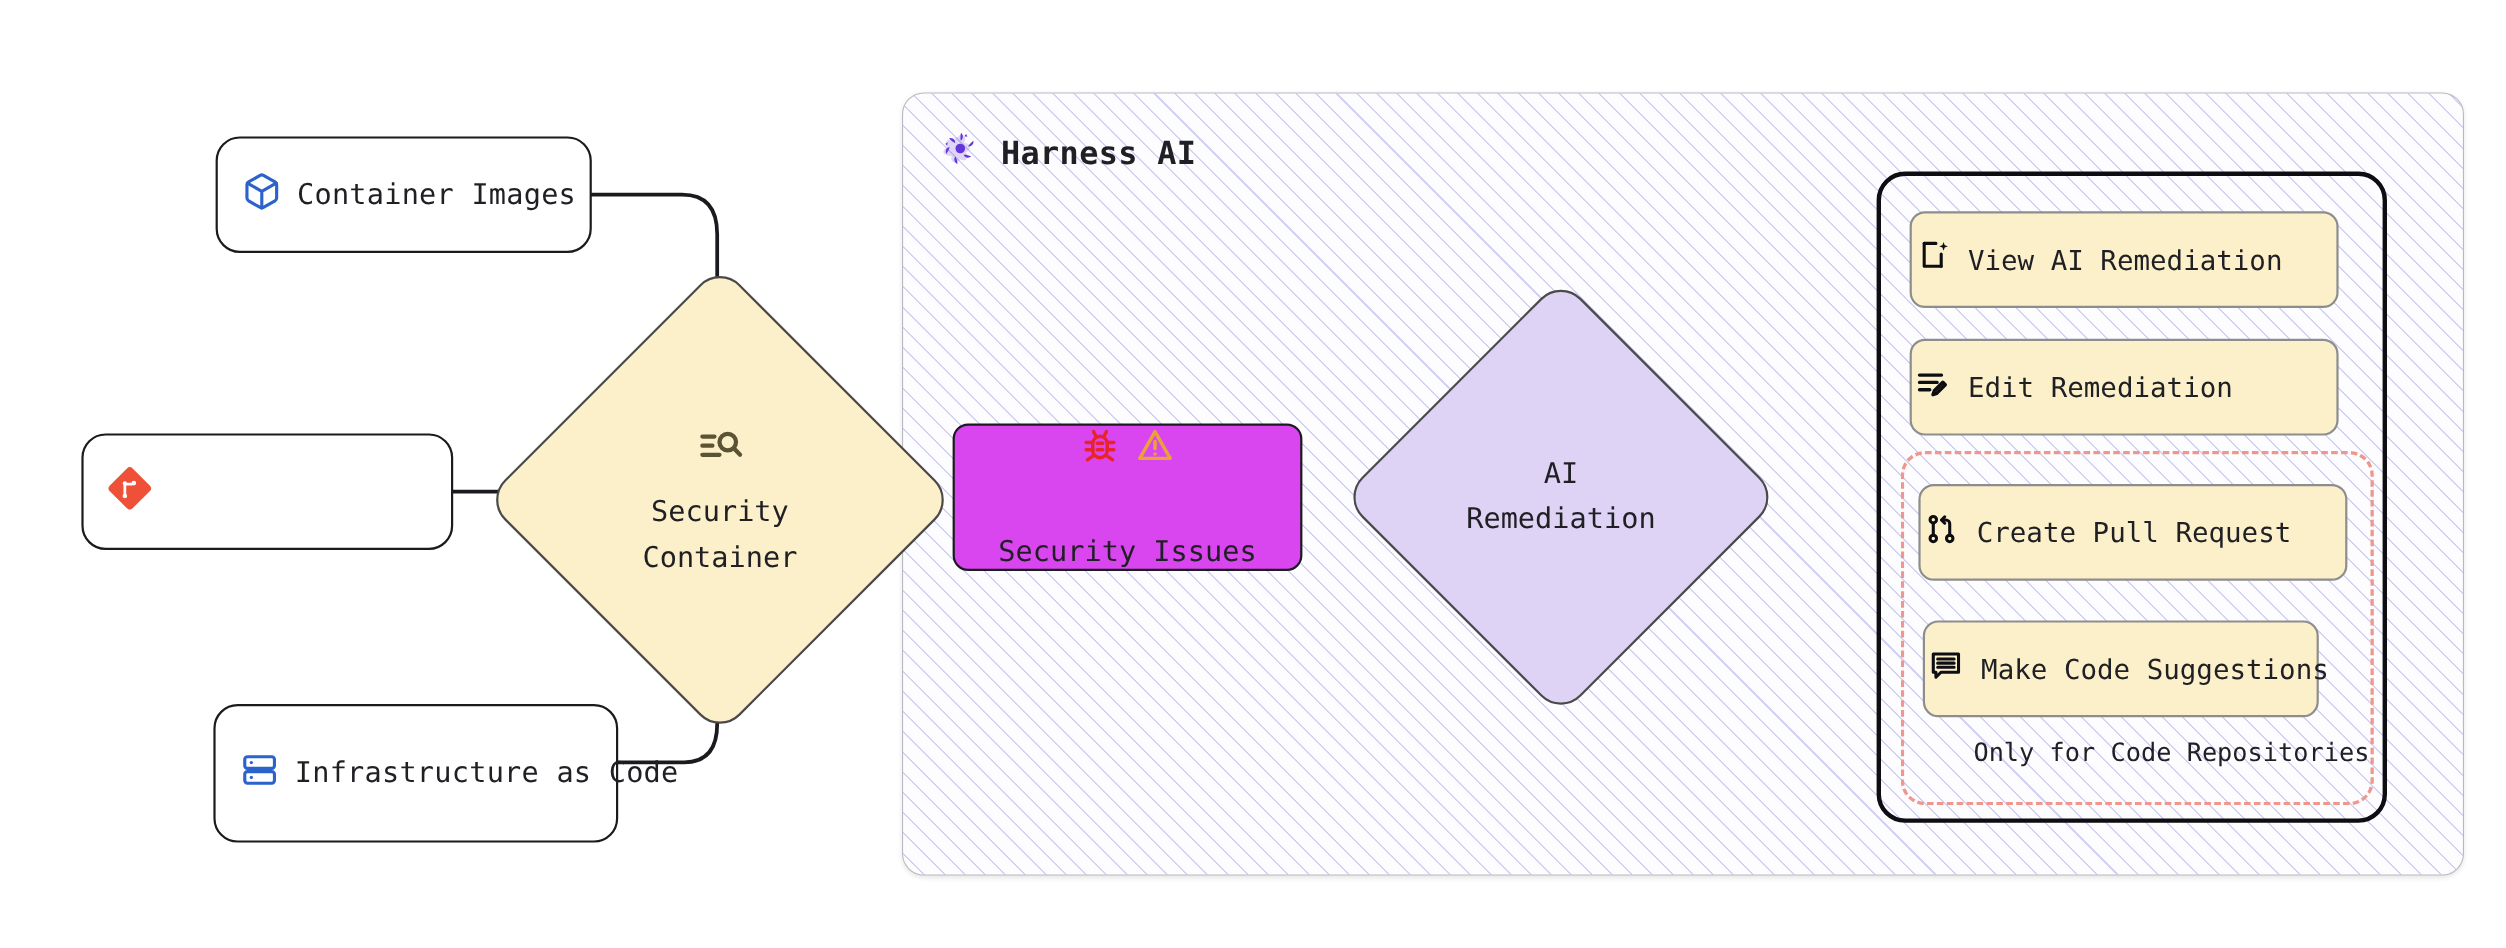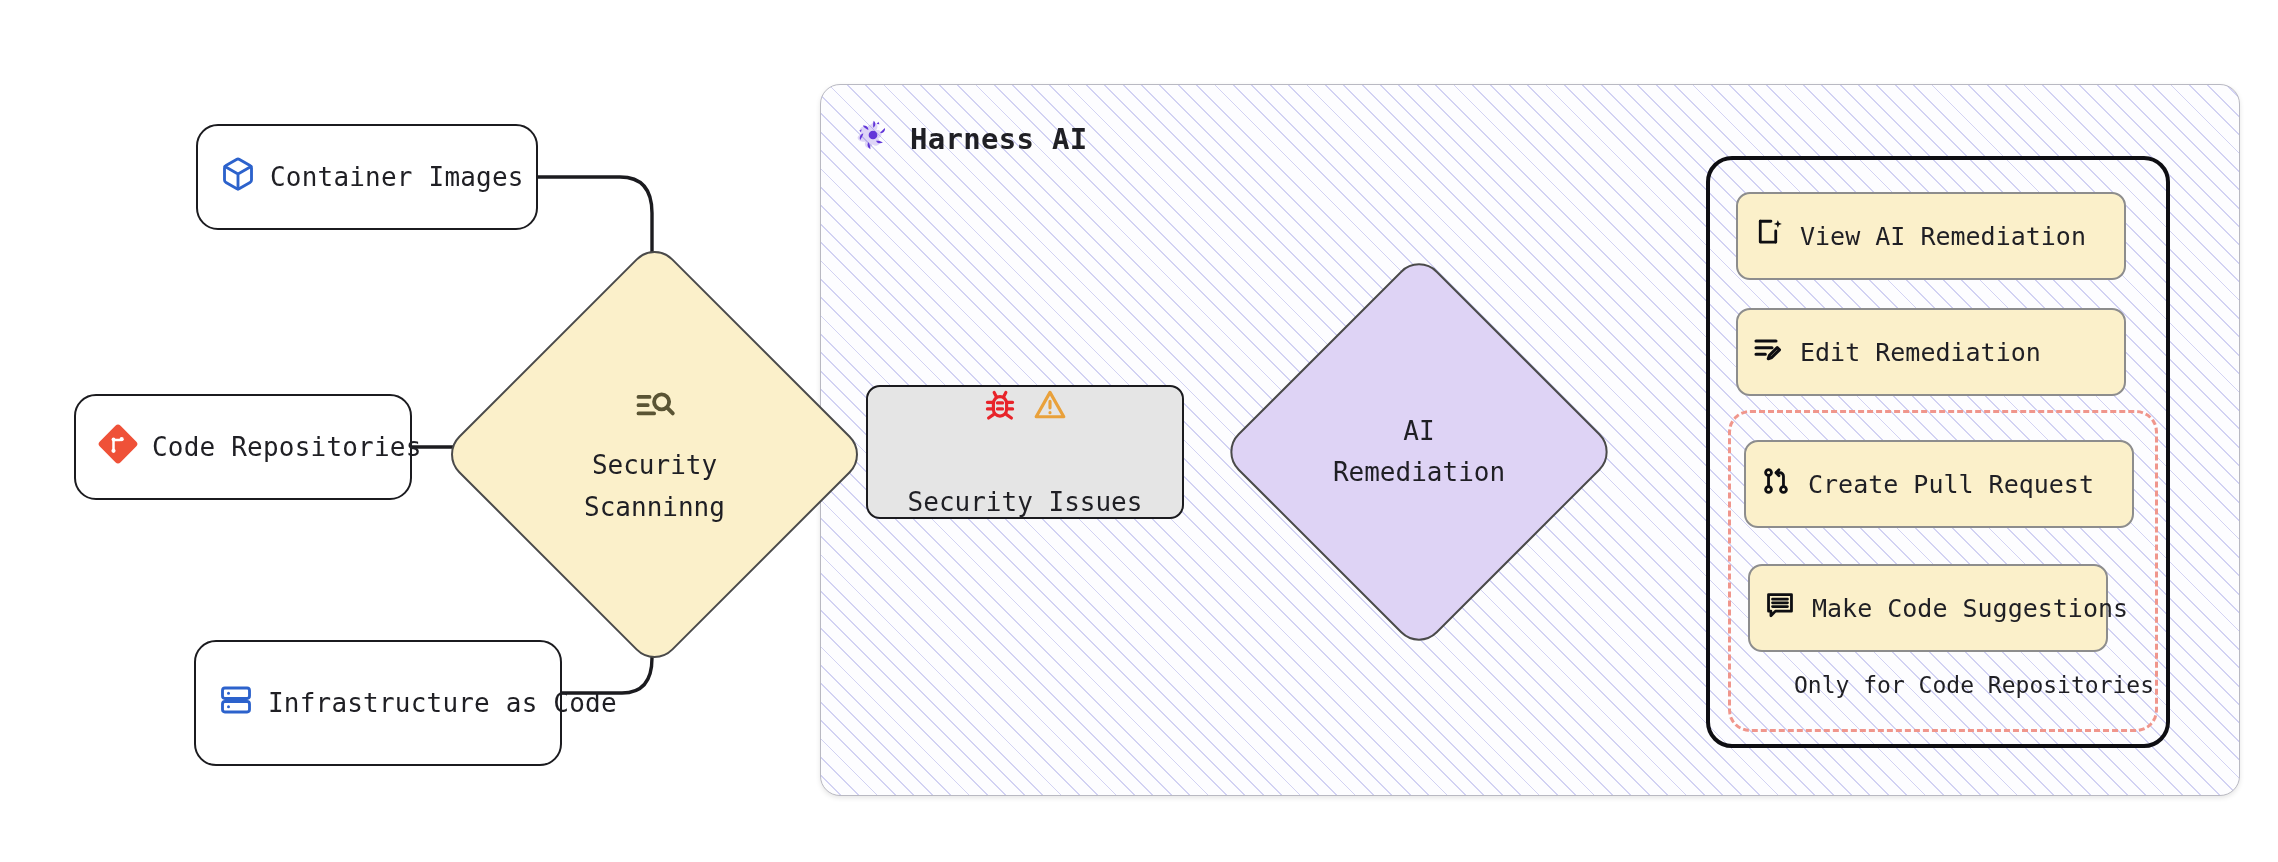--- a/index.html
+++ b/index.html
@@ -25,21 +25,21 @@
   }
   .diamond-content{
     position:absolute;inset:0;display:flex;flex-direction:column;
     align-items:center;justify-content:center;gap:8px;
     font-size:26px;line-height:1.28;text-align:center;z-index:2;
   }
   .scan .diamond{background:#fbf0ca;}
   .remed .diamond{background:#ded3f5;}
 
   .issues-box{
-    background:#e5e5e5;border:2.4px solid #1b1b1f;border-radius:14px;
+    background:#d946ef;border:2.4px solid #1b1b1f;border-radius:14px;
     flex-direction:column;gap:8px;font-size:26px;
   }
 
   
   .harness-panel{
     position:absolute;box-sizing:border-box;
     border:1.6px solid #b9b9c2;border-radius:20px;
     background-color:#fdfdff;
     background-image:repeating-linear-gradient(45deg,
         #d2d2f3 0 1.3px, rgba(255,255,255,0) 1.3px 13px);
@@ -58,21 +58,21 @@
   .dashed-group{
     position:absolute;box-sizing:border-box;
     border:3px dashed #f0968c;border-radius:22px;
   }
   .dashed-caption{
     position:absolute;font-size:23px;white-space:nowrap;color:#1f1f24;
   }
   .action-btn{
     position:absolute;box-sizing:border-box;
     background:#fbf0ca;border:2.2px solid #8d8d8d;border-radius:14px;
-    display:flex;align-items:center;gap:16px;padding:0 14px;
+    display:flex;align-items:center;gap:16px;padding:0 3px;
     font-size:25px;white-space:nowrap;
   }
 
   svg.edges{position:absolute;left:0;top:0;width:2278px;height:862px;pointer-events:none;}
   .ic{flex:0 0 auto;display:block;}
 </style>
 </head>
 <body>
 
 <div id="stage">
@@ -137,21 +137,20 @@
       <svg width="40" height="40" viewBox="0 0 24 24">
         <rect x="3.2" y="3.2" width="17.6" height="17.6" rx="2.2" transform="rotate(45 12 12)" fill="#ef5138"></rect>
         <g fill="none" stroke="#ffffff" stroke-width="1.5" stroke-linecap="round">
           <circle cx="9.3" cy="16.1" r="1.25" fill="#ffffff" stroke="none"></circle>
           <circle cx="14.2" cy="9.1" r="1.25" fill="#ffffff" stroke="none"></circle>
           <circle cx="9.3" cy="9.3" r="1.15" fill="#ffffff" stroke="none"></circle>
           <path d="M9.3 15.1V10.3M10.2 9.6l3.1 0"></path>
         </g>
       </svg>
     </span>
-    <span>Code Repositories</span>
   </div>
 
   <div class="node src-box" style="left:194px;top:640px;width:368px;height:126px;">
     <span class="ic">
       <svg width="36" height="36" viewBox="0 0 24 24" fill="none" stroke="#2c62cc" stroke-width="1.9" stroke-linecap="round" stroke-linejoin="round">
         <rect x="3" y="4" width="18" height="7" rx="1.6"></rect>
         <rect x="3" y="13" width="18" height="7" rx="1.6"></rect>
         <circle cx="7" cy="7.5" r="1" fill="#2c62cc" stroke="none"></circle>
         <circle cx="7" cy="16.5" r="1" fill="#2c62cc" stroke="none"></circle>
       </svg>
@@ -163,21 +162,21 @@
     <div class="diamond"></div>
     <div class="diamond-content">
       <span class="ic" style="margin-bottom:4px;">
         <svg width="44" height="44" viewBox="0 0 24 24" fill="none" stroke="#5a5434" stroke-width="2.1" stroke-linecap="round">
           <path d="M3 6.5h6M3 11h5M3 15.5h8.5"></path>
           <circle cx="15.6" cy="9.2" r="4.1"></circle>
           <path d="M18.6 12.3l3.1 3.2"></path>
         </svg>
       </span>
       <span>Security</span>
-      <span>Scanninng</span>
+      <span>Container</span>
     </div>
   </div>
 
   <div class="node issues-box" style="left:866px;top:385px;width:318px;height:134px;">
     <div style="display:flex;align-items:center;gap:14px;">
       <span class="ic">
         <svg width="36" height="36" viewBox="0 0 24 24" fill="none" stroke="#e8242a" stroke-width="2.1" stroke-linecap="round">
           <rect x="7.6" y="6.4" width="8.8" height="13" rx="4.4"></rect>
           <path d="M7.6 10.2H3.6M7.6 14.6H3.6M7.6 18.4l-3.2 2.3M16.4 10.2h4M16.4 14.6h4M16.4 18.4l3.2 2.3M9.4 6.1L8.1 3.6M14.6 6.1l1.3-2.5"></path>
           <path d="M10.3 10.6h3.4M10.3 14.6h3.4"></path>

